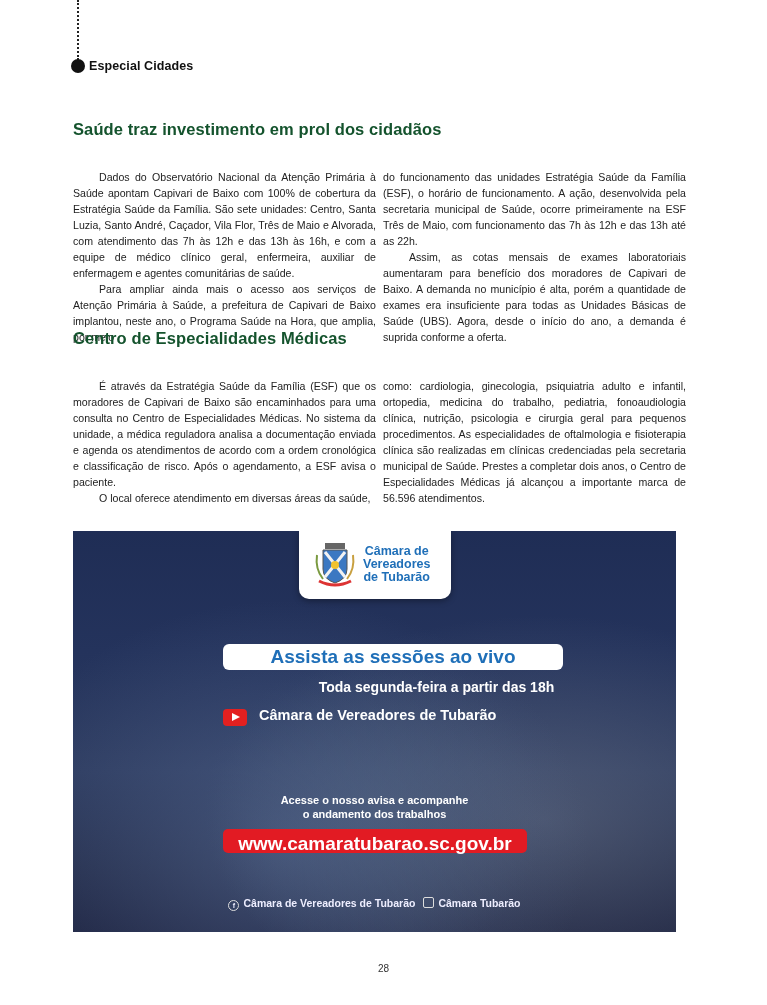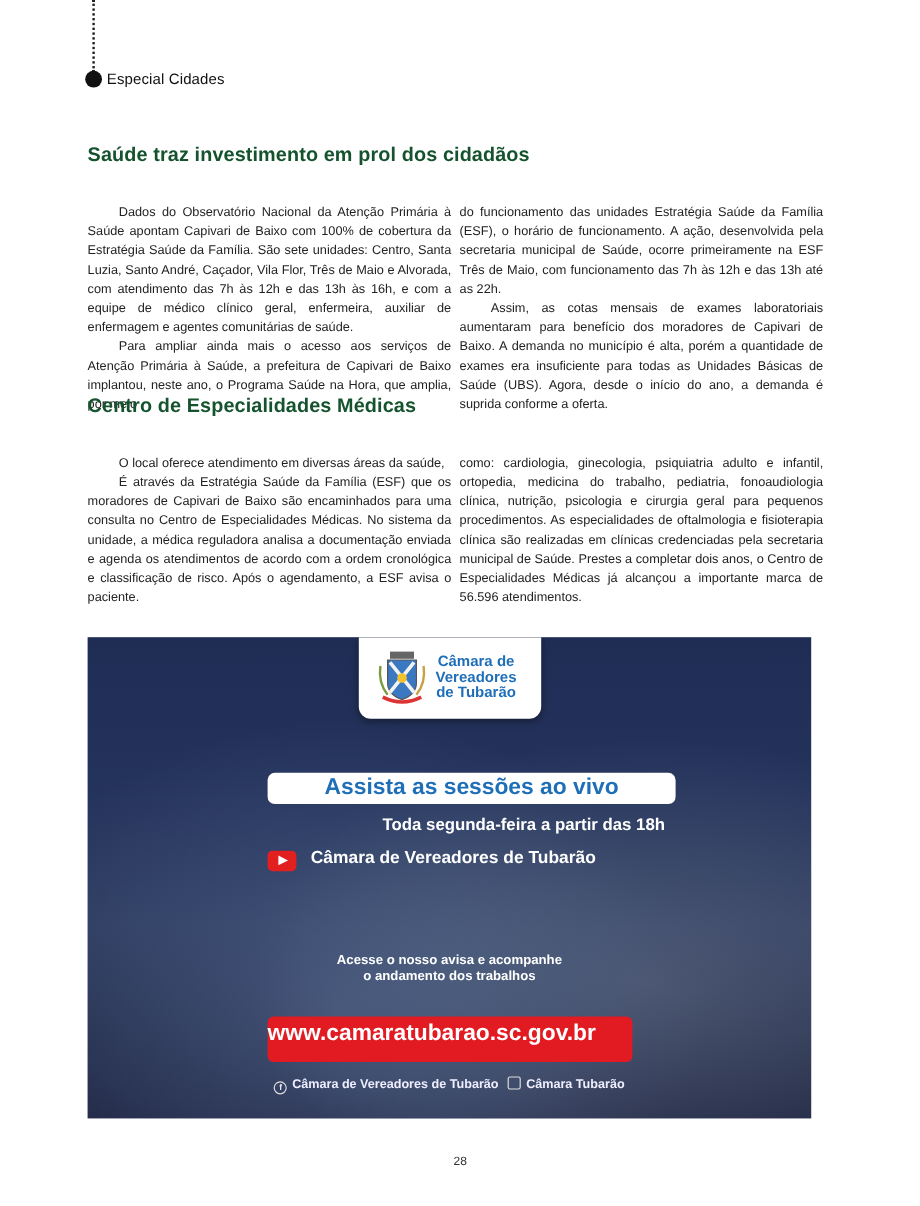--- a/index.html
+++ b/index.html
@@ -3,21 +3,21 @@
 <meta charset="utf-8">
 <style>
   html, body { margin: 0; padding: 0; background: #ffffff; }
   body { width: 767px; height: 1005px; position: relative; overflow: hidden;
          font-family: "Liberation Sans", sans-serif; color: #1a1a1a; }
   .dotline { position: absolute; left: 77px; top: 0; height: 60px; width: 0;
              border-left: 2px dotted #222; }
   .section-dot { position: absolute; left: 71px; top: 59px; width: 14px; height: 14px;
                  border-radius: 50%; background: #111; }
   .section-label { position: absolute; left: 89px; top: 59px; font-size: 12.5px;
-                   font-weight: normal; color: #111; letter-spacing: 0.1px; }
+                   font-weight: bold; color: #111; letter-spacing: 0.1px; }
   h2 { position: absolute; margin: 0; font-size: 16.5px; font-weight: bold; color: #14532d;
        letter-spacing: 0.1px; }
   .h1 { left: 73px; top: 120px; }
   .h2b { left: 73px; top: 329px; }
   .col { position: absolute; width: 303px; font-size: 10.6px; line-height: 16px;
          text-align: justify; color: #222; margin-top: 28px; }
   .col p { margin: 0; text-indent: 26px; }
   .col p.noindent { text-indent: 0; }
   .c1a { left: 73px; top: 141px; }
   .c2a { left: 383px; top: 141px; }
@@ -46,22 +46,22 @@
   .yt-row { position: absolute; left: 150px; top: 176px; height: 22px; }
   .yt-icon { position: absolute; left: 0; top: 2px; width: 24px; height: 17px;
              background: #e32020; border-radius: 4px; }
   .yt-icon::after { content: ""; position: absolute; left: 9px; top: 4px;
                     border-left: 8px solid #fff; border-top: 4.5px solid transparent;
                     border-bottom: 4.5px solid transparent; }
   .yt-label { position: absolute; left: 36px; top: 0; white-space: nowrap; color: #fff;
               font-size: 14.5px; font-weight: bold; }
   .cta { position: absolute; left: 0; width: 603px; top: 262px; text-align: center;
          color: #fff; font-size: 11px; font-weight: bold; line-height: 14px; }
-  .url-pill { position: absolute; left: 150px; top: 316px; width: 304px; height: 38px;
-              background: #e21b23; border-radius: 5px; text-align: left;
+  .url-pill { position: absolute; left: 150px; top: 298px; width: 304px; height: 24px;
+              background: #e21b23; border-radius: 5px; text-align: center;
               color: #fff; font-size: 19px; font-weight: bold; line-height: 30px; }
   .social { position: absolute; left: 0; width: 603px; top: 366px; text-align: center;
             color: #eef; font-size: 10.5px; font-weight: bold; }
   .social span.ico { display: inline-block; width: 9px; height: 9px; border: 1px solid #ddd;
                      border-radius: 50%; vertical-align: -1px; margin-right: 4px; font-size: 7px;
                      line-height: 9px; text-align: center; }
   .social span.ico.sq { border-radius: 2px; }
   .social .gap { display: inline-block; width: 8px; }
   .page-num { position: absolute; left: 0; width: 767px; top: 963px; text-align: center;
               font-size: 10px; color: #333; }
@@ -78,22 +78,22 @@
   <p>Dados do Observatório Nacional da Atenção Primária à Saúde apontam Capivari de Baixo com 100% de cobertura da Estratégia Saúde da Família. São sete unidades: Centro, Santa Luzia, Santo André, Caçador, Vila Flor, Três de Maio e Alvorada, com atendimento das 7h às 12h e das 13h às 16h, e com a equipe de médico clínico geral, enfermeira, auxiliar de enfermagem e agentes comunitárias de saúde.</p>
   <p>Para ampliar ainda mais o acesso aos serviços de Atenção Primária à Saúde, a prefeitura de Capivari de Baixo implantou, neste ano, o Programa Saúde na Hora, que amplia, por meio</p>
 </div>
 <div class="col c2a">
   <p class="noindent">do funcionamento das unidades Estratégia Saúde da Família (ESF), o horário de funcionamento. A ação, desenvolvida pela secretaria municipal de Saúde, ocorre primeiramente na ESF Três de Maio, com funcionamento das 7h às 12h e das 13h até as 22h.</p>
   <p>Assim, as cotas mensais de exames laboratoriais aumentaram para benefício dos moradores de Capivari de Baixo. A demanda no município é alta, porém a quantidade de exames era insuficiente para todas as Unidades Básicas de Saúde (UBS). Agora, desde o início do ano, a demanda é suprida conforme a oferta.</p>
 </div>
 
 <h2 class="h2b">Centro de Especialidades Médicas</h2>
 <div class="col c1b">
+  <p>É através da Estratégia Saúde da Família (ESF) que os moradores de Capivari de Baixo são encaminhados para uma consulta no Centro de Especialidades Médicas. No sistema da unidade, a médica reguladora analisa a documentação enviada e agenda os atendimentos de acordo com a ordem cronológica e classificação de risco. Após o agendamento, a ESF avisa o paciente.</p>
   <p>O local oferece atendimento em diversas áreas da saúde,</p>
-  <p>É através da Estratégia Saúde da Família (ESF) que os moradores de Capivari de Baixo são encaminhados para uma consulta no Centro de Especialidades Médicas. No sistema da unidade, a médica reguladora analisa a documentação enviada e agenda os atendimentos de acordo com a ordem cronológica e classificação de risco. Após o agendamento, a ESF avisa o paciente.</p>
 </div>
 <div class="col c2b">
   <p class="noindent">como: cardiologia, ginecologia, psiquiatria adulto e infantil, ortopedia, medicina do trabalho, pediatria, fonoaudiologia clínica, nutrição, psicologia e cirurgia geral para pequenos procedimentos. As especialidades de oftalmologia e fisioterapia clínica são realizadas em clínicas credenciadas pela secretaria municipal de Saúde. Prestes a completar dois anos, o Centro de Especialidades Médicas já alcançou a importante marca de 56.596 atendimentos.</p>
 </div>
 
 <div class="banner">
   <div class="logo-card">
     <svg class="crest" viewBox="0 0 44 48">
       <rect x="12" y="2" width="20" height="6" fill="#666"></rect>
       <path d="M10 9 H34 V28 Q34 38 22 42 Q10 38 10 28 Z" fill="#3b78c2" stroke="#555" stroke-width="1"></path>

